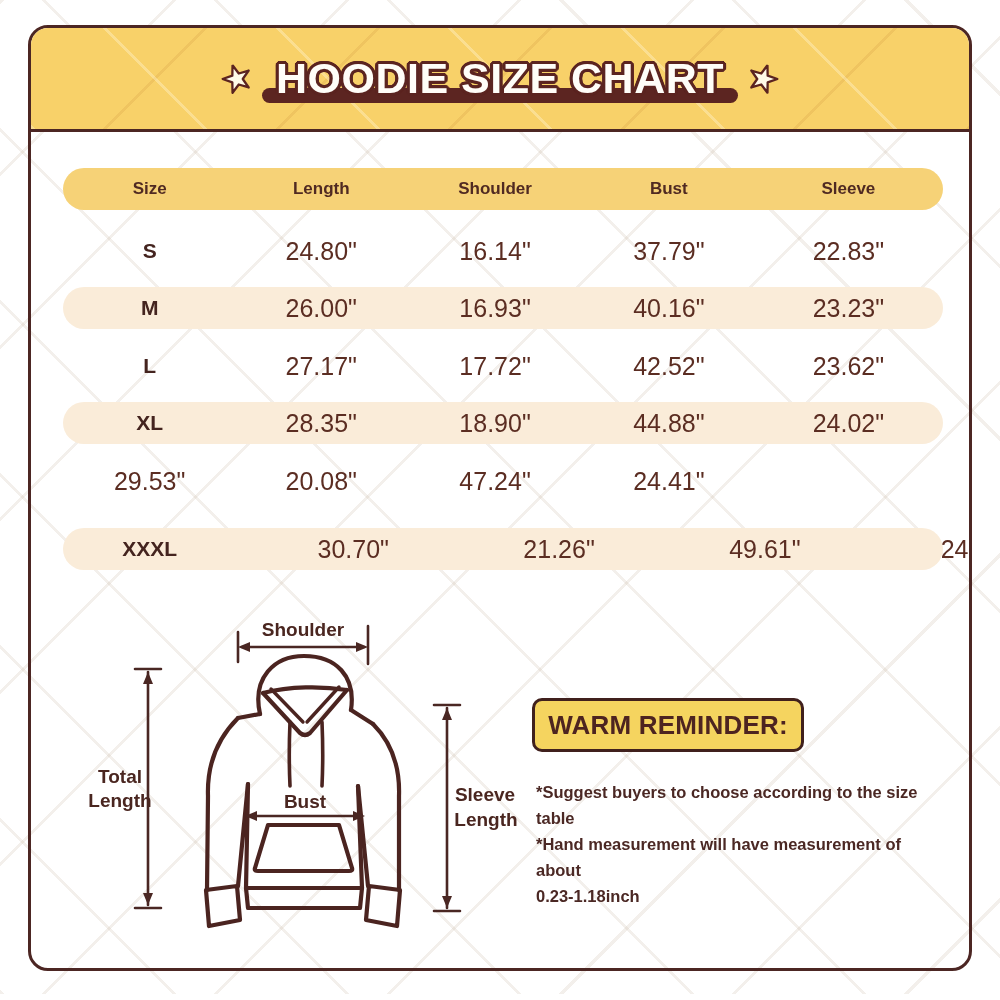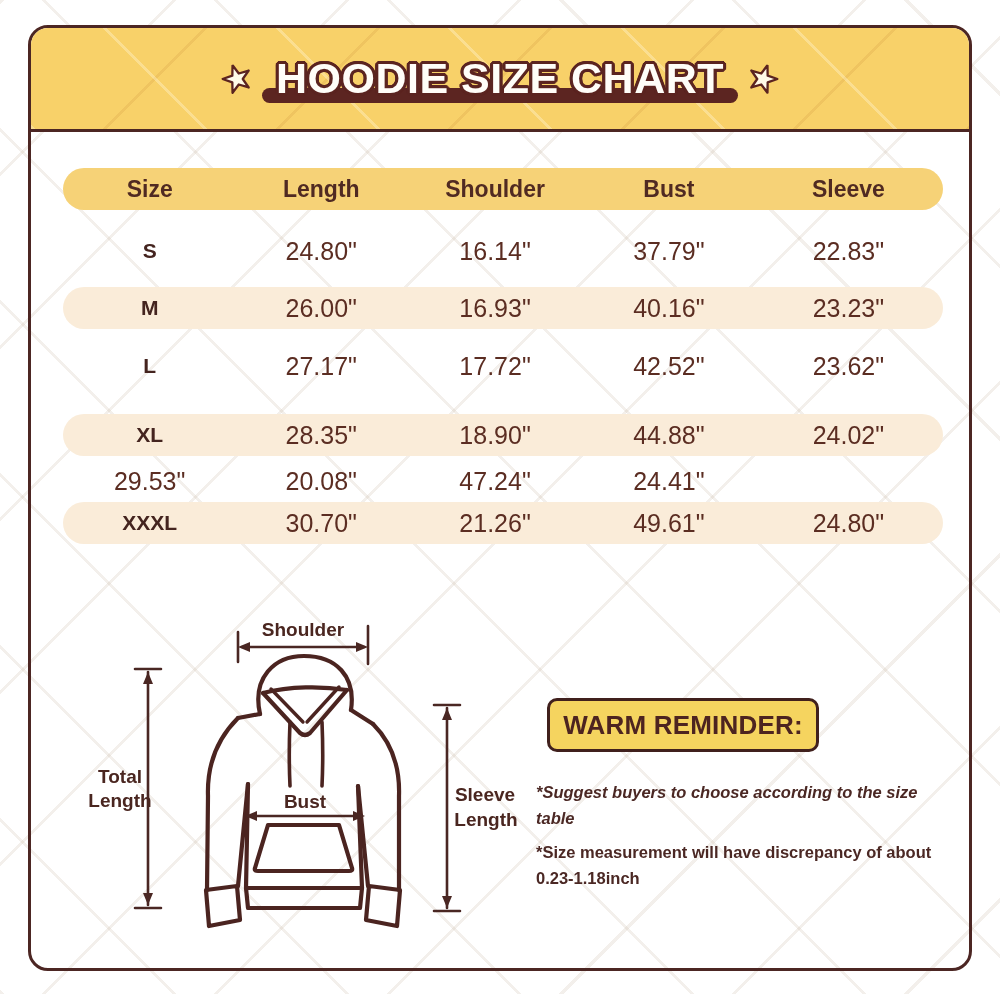--- a/index.html
+++ b/index.html
@@ -44,42 +44,42 @@
   }
   .star{flex:0 0 auto;}
   
   .row{
     position:absolute;left:32px;width:880px;height:42px;border-radius:21px;
     display:grid;grid-template-columns:19.7% 19.3% 20.2% 19.3% 21.5%;
     align-items:center;
   }
   .row .cell{text-align:center;}
   .thead{top:140px;background:#f6d277;}
-  .thead .cell{font-weight:700;font-size:23px;color:#502a22;}
+  .thead .cell{font-weight:700;font-size:17px;color:#502a22;}
   .stripe{background:#faecd9;}
   .cell.size{font-weight:700;font-size:21px;color:#44241f;}
   .cell.num{font-weight:400;font-size:25px;color:#5b2d22;}
   .r0{top:202px;} .r1{top:259px;} .r2{top:317px;}
-  .r3{top:386px;} .r4{top:432px;} .r5{top:474px;}
+  .r3{top:374px;} .r4{top:432px;} .r5{top:500px;gap:32px;}
   
   .hoodie-svg{position:absolute;left:90px;top:600px;overflow:visible;}
   .hoodie-svg text{
     font-family:"Liberation Sans", sans-serif;
     font-weight:700;font-size:19px;fill:#4a2620;text-anchor:middle;
   }
   
   .reminder-box{
     position:absolute;left:532px;top:698px;width:272px;height:54px;
     box-sizing:border-box;background:#f5d45f;border:3px solid #40201d;border-radius:10px;
-    display:flex;align-items:center;justify-content:center;margin-left:15px;
+    display:flex;align-items:center;justify-content:center;
   }
   .reminder-box span{font-weight:700;font-size:26px;color:#4d2420;letter-spacing:0.2px;}
   .notes{position:absolute;left:536px;top:779px;width:404px;}
   .note{font-weight:700;font-size:16.5px;line-height:26px;color:#4b2824;}
-  .note-first{margin-bottom:8px;font-style:italic;}
+  .note-first{}
 </style>
 </head>
 <body>
 
 <div class="page">
   <div class="card">
 
     <div class="banner">
       <svg class="star" width="30" height="30" viewBox="0 0 26 26" style="transform:rotate(-18deg)">
         <polygon points="13,0.5 15.94,8.95 24.89,9.14 17.76,14.55 20.35,23.11 13,18 5.65,23.11 8.24,14.55 1.11,9.14 10.06,8.95" fill="#fffbe8" stroke="#5b2420" stroke-width="2" stroke-linejoin="round"></polygon>
@@ -193,16 +193,16 @@
     <text x="215" y="208">Bust</text>
     <text x="395" y="201">Sleeve</text>
     <text x="396" y="226">Length</text>
   </svg>
 
   <div class="reminder-box">
     <span>WARM REMINDER:</span>
   </div>
   <div class="notes">
     <div class="note note-first">*Suggest buyers to choose according to the size table</div>
-    <div class="note">*Size measurement will have discrepancy of about</div>
+    <div class="note">*Hand measurement will have measurement of about</div>
     <div class="note">0.23-1.18inch</div>
   </div>
 </div>
 
 </body></html>

